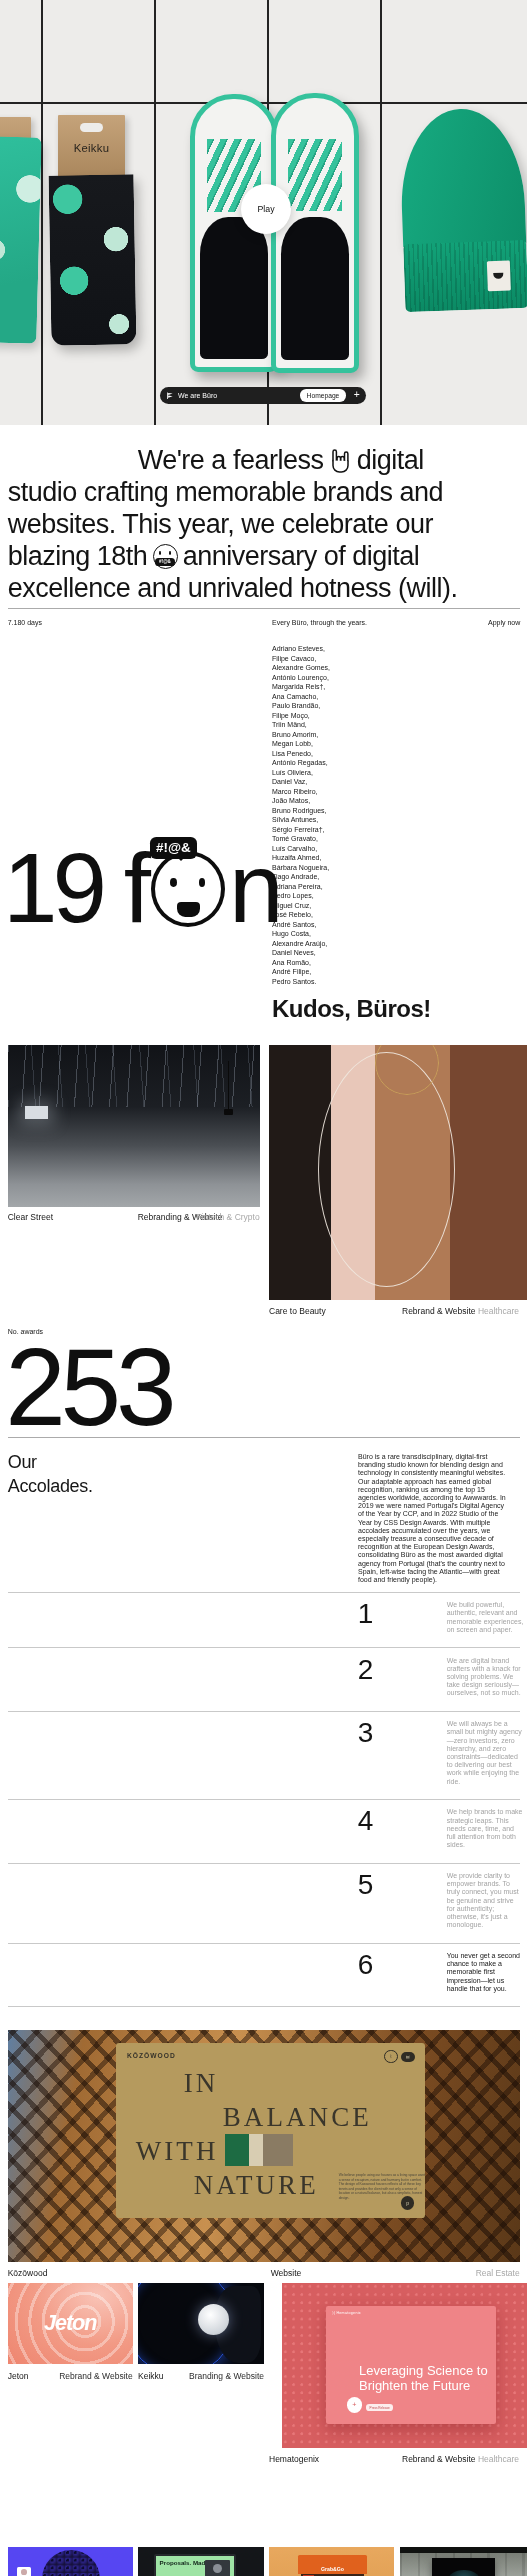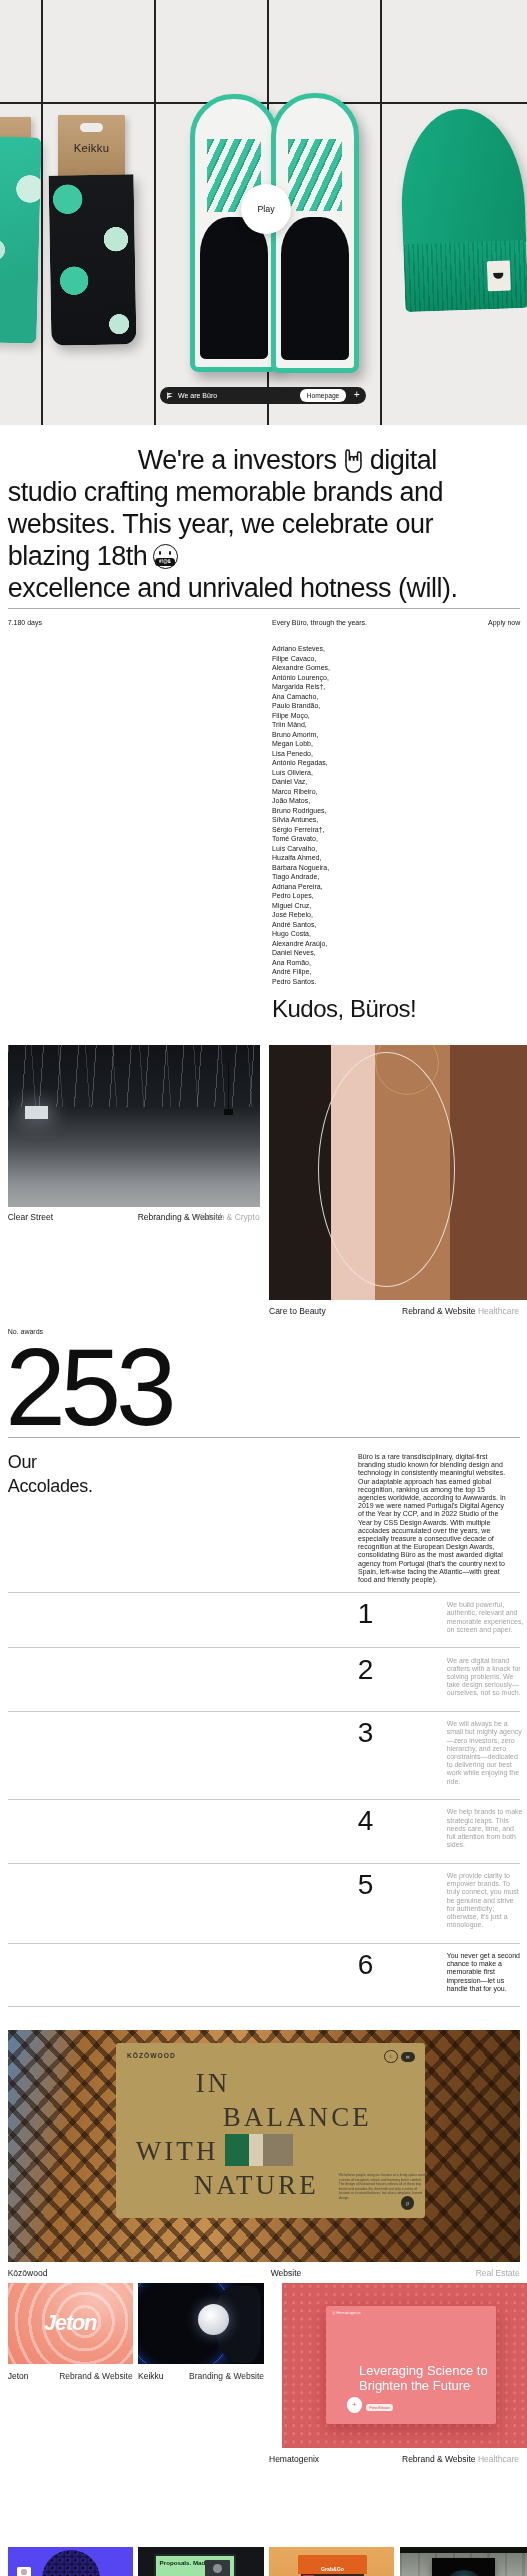--- a/index.html
+++ b/index.html
@@ -70,21 +70,21 @@
   .mini-face .e{position:absolute;top:7.2px;width:2.6px;height:3.6px;background:#111;border-radius:50%}
   .mini-face .e.l{left:6.2px}.mini-face .e.r{right:6.2px}
   .mini-face .band{position:absolute;left:2.1px;right:2.1px;bottom:3.6px;height:7.7px;border-radius:3.6px;background:#111;
         color:#fff;font-size:4.6px;font-weight:bold;text-align:center;line-height:7.7px;letter-spacing:0}
 
   
   .team-days{position:absolute;left:7.7px;top:619px}
   .team-cap{position:absolute;left:272px;top:619px}
   .team-apply{position:absolute;right:7.7px;top:619px;cursor:pointer}
   .names{position:absolute;left:272px;top:644px;font-size:7px;line-height:9.5px}
-  .kudos{position:absolute;left:272px;top:995px;font-size:24px;letter-spacing:-0.5px;font-weight:400}
+  .kudos{position:absolute;left:272px;top:995px;font-size:24px;letter-spacing:-0.5px;font-weight:700}
 
   
   .headline{position:absolute;left:3.1px;top:839px;font-size:98px;line-height:99px;letter-spacing:-5.2px;
         font-weight:500;color:#0f0f0f}
   .hl-face{display:inline-block;position:relative;width:77px;height:77px;vertical-align:-5.2px;margin:0 3.1px;letter-spacing:0}
   .hl-circle{position:absolute;left:2.1px;bottom:0;width:66px;height:68px;background:#fff;border:4.1px solid #0d0d0d;border-radius:50%}
   .hl-circle .eye{position:absolute;top:23px;width:6.7px;height:8.8px;border-radius:50%;background:#0d0d0d}
   .hl-circle .eye.l{left:15.5px}.hl-circle .eye.r{right:15.5px}
   .hl-bubble{position:absolute;left:1px;top:-13.4px;z-index:2;background:#0d0d0d;color:#fff;border-radius:6.2px;
         padding:3.1px 6.2px;font-size:13.4px;font-weight:bold;letter-spacing:0;line-height:1.2}
@@ -135,21 +135,21 @@
                  repeating-linear-gradient(-47deg,rgba(28,13,5,.45) 0 5.2px,transparent 5.2px 17.5px),
                  linear-gradient(100deg,#5f7fa3 0%,#a06a33 14%,#c8904f 42%,#7c4c22 74%,#5a3818 100%)}
   .kz-card{position:absolute;left:108px;top:13px;width:309px;height:175px;background:#b59a5e;border-radius:3.1px;
       color:#35322a;overflow:hidden}
   .kz-brand{position:absolute;left:11.3px;top:9.3px;font-size:6.7px;font-weight:bold;letter-spacing:1px}
   .kz-ui{position:absolute;right:9.3px;top:7.2px;display:flex;gap:3.1px;align-items:center}
   .kz-circle{width:11.3px;height:11.3px;border:0.8px solid #2f2c24;border-radius:50%;display:grid;place-items:center;font-size:4.6px}
   .kz-pill{height:10.3px;border-radius:5.2px;background:#2f2c24;color:#cfc6a8;font-size:4.1px;letter-spacing:0.5px;
       display:flex;align-items:center;padding:0 5.2px}
   .kz-h{font-family:"Liberation Serif",serif;font-size:27px;letter-spacing:3.1px;color:#3a362b;line-height:1}
-  .kz-l1{position:absolute;left:80px;top:27px}
+  .kz-l1{position:absolute;left:68px;top:27px}
   .kz-l2{position:absolute;left:107px;top:61px}
   .kz-l3{position:absolute;left:20px;top:95px}
   .kz-img{position:absolute;left:109px;top:91px;width:68px;height:32px;
       background:linear-gradient(90deg,#1d6b43 0 36%,#d8cdb2 36% 56%,#8a7b63 56% 100%)}
   .kz-l4{position:absolute;left:78px;top:129px}
   .kz-body{position:absolute;left:223px;top:130px;width:87px;font-size:3.3px;line-height:4.6px;color:#4a463a}
   .kz-dot{position:absolute;right:10.3px;bottom:8.2px;width:13.4px;height:13.4px;border-radius:50%;background:#2f2c24;
       color:#cfc6a8;font-size:5.2px;display:grid;place-items:center}
 
   
@@ -244,30 +244,30 @@
       </svg>
       <span class="brand">We are Büro</span>
       <span class="right">
         <span class="home-btn">Homepage</span>
         <span class="plus-btn">+</span>
       </span>
     </div>
   </section>
 
   <div class="intro">
-    <div class="ind"><span>We're a investors</span><svg class="icon-inline" width="23" height="25" viewBox="0 0 22 25" fill="#fff" stroke="#111" stroke-width="1.5" stroke-linejoin="round" stroke-linecap="round">
+    <div class="ind"><span>We're a fearless</span><svg class="icon-inline" width="23" height="25" viewBox="0 0 22 25" fill="#fff" stroke="#111" stroke-width="1.5" stroke-linejoin="round" stroke-linecap="round">
           <rect x="3.5" y="2" width="3.4" height="12" rx="1.7"></rect>
           <rect x="15" y="4" width="3.4" height="10" rx="1.7"></rect>
           <rect x="7.6" y="8.5" width="3.4" height="6" rx="1.7"></rect>
           <rect x="11.3" y="8.5" width="3.4" height="6" rx="1.7"></rect>
           <path d="M3.5 12.5 v5 c0 3.6 2.9 6.5 6.5 6.5 h2 c3.6 0 6.5-2.9 6.5-6.5 V13"></path>
         </svg><span>digital</span></div>
     <div>studio crafting memorable brands and</div>
     <div>websites.  This year, we celebrate our</div>
-    <div><span>blazing 18th</span><span class="mini-face"><span class="c"></span><i class="e l"></i><i class="e r"></i><span class="band">#!@&amp;</span></span></div>
+    <div><span>blazing 18th</span><span class="mini-face"><span class="c"></span><i class="e l"></i><i class="e r"></i><span class="band">#!@&amp;</span></span><span>anniversary of digital</span></div>
     <div>excellence and unrivaled hotness (will).</div>
   </div>
 
   <div class="hr" style="top:608px"></div>
 
   <div class="team-days small">7.180 days</div>
   <div class="team-cap small">Every Büro, through the years.</div>
   <div class="team-apply small f-link">Apply now</div>
   <div class="names">
 
@@ -304,20 +304,25 @@
       <div>Hugo Costa,</div>
       <div>Alexandre Araújo,</div>
       <div>Daniel Neves,</div>
       <div>Ana Romão,</div>
       <div>André Filipe,</div>
       <div>Pedro Santos.</div>
     </div>
   <div class="kudos">Kudos, Büros!</div>
 
   <div class="headline">
+    <div><span>19 f</span><span class="hl-face"><span class="hl-circle">
+            <i class="eye l"></i>
+            <i class="eye r"></i>
+            <i class="hl-mouth"></i>
+          </span><span class="hl-bubble">#!@&amp;</span></span><span>n</span></div>
   </div>
 
   <div class="fig fig-cs">
       <div class="lamp"></div>
     </div>
   <div class="cap" style="left:7.7px;top:1212px;width:252px">
     <span>Clear Street</span>
     <span class="svc" style="left:130px">Rebranding &amp; Website</span>
     <span class="ind2">Fintech &amp; Crypto</span>
   </div>

